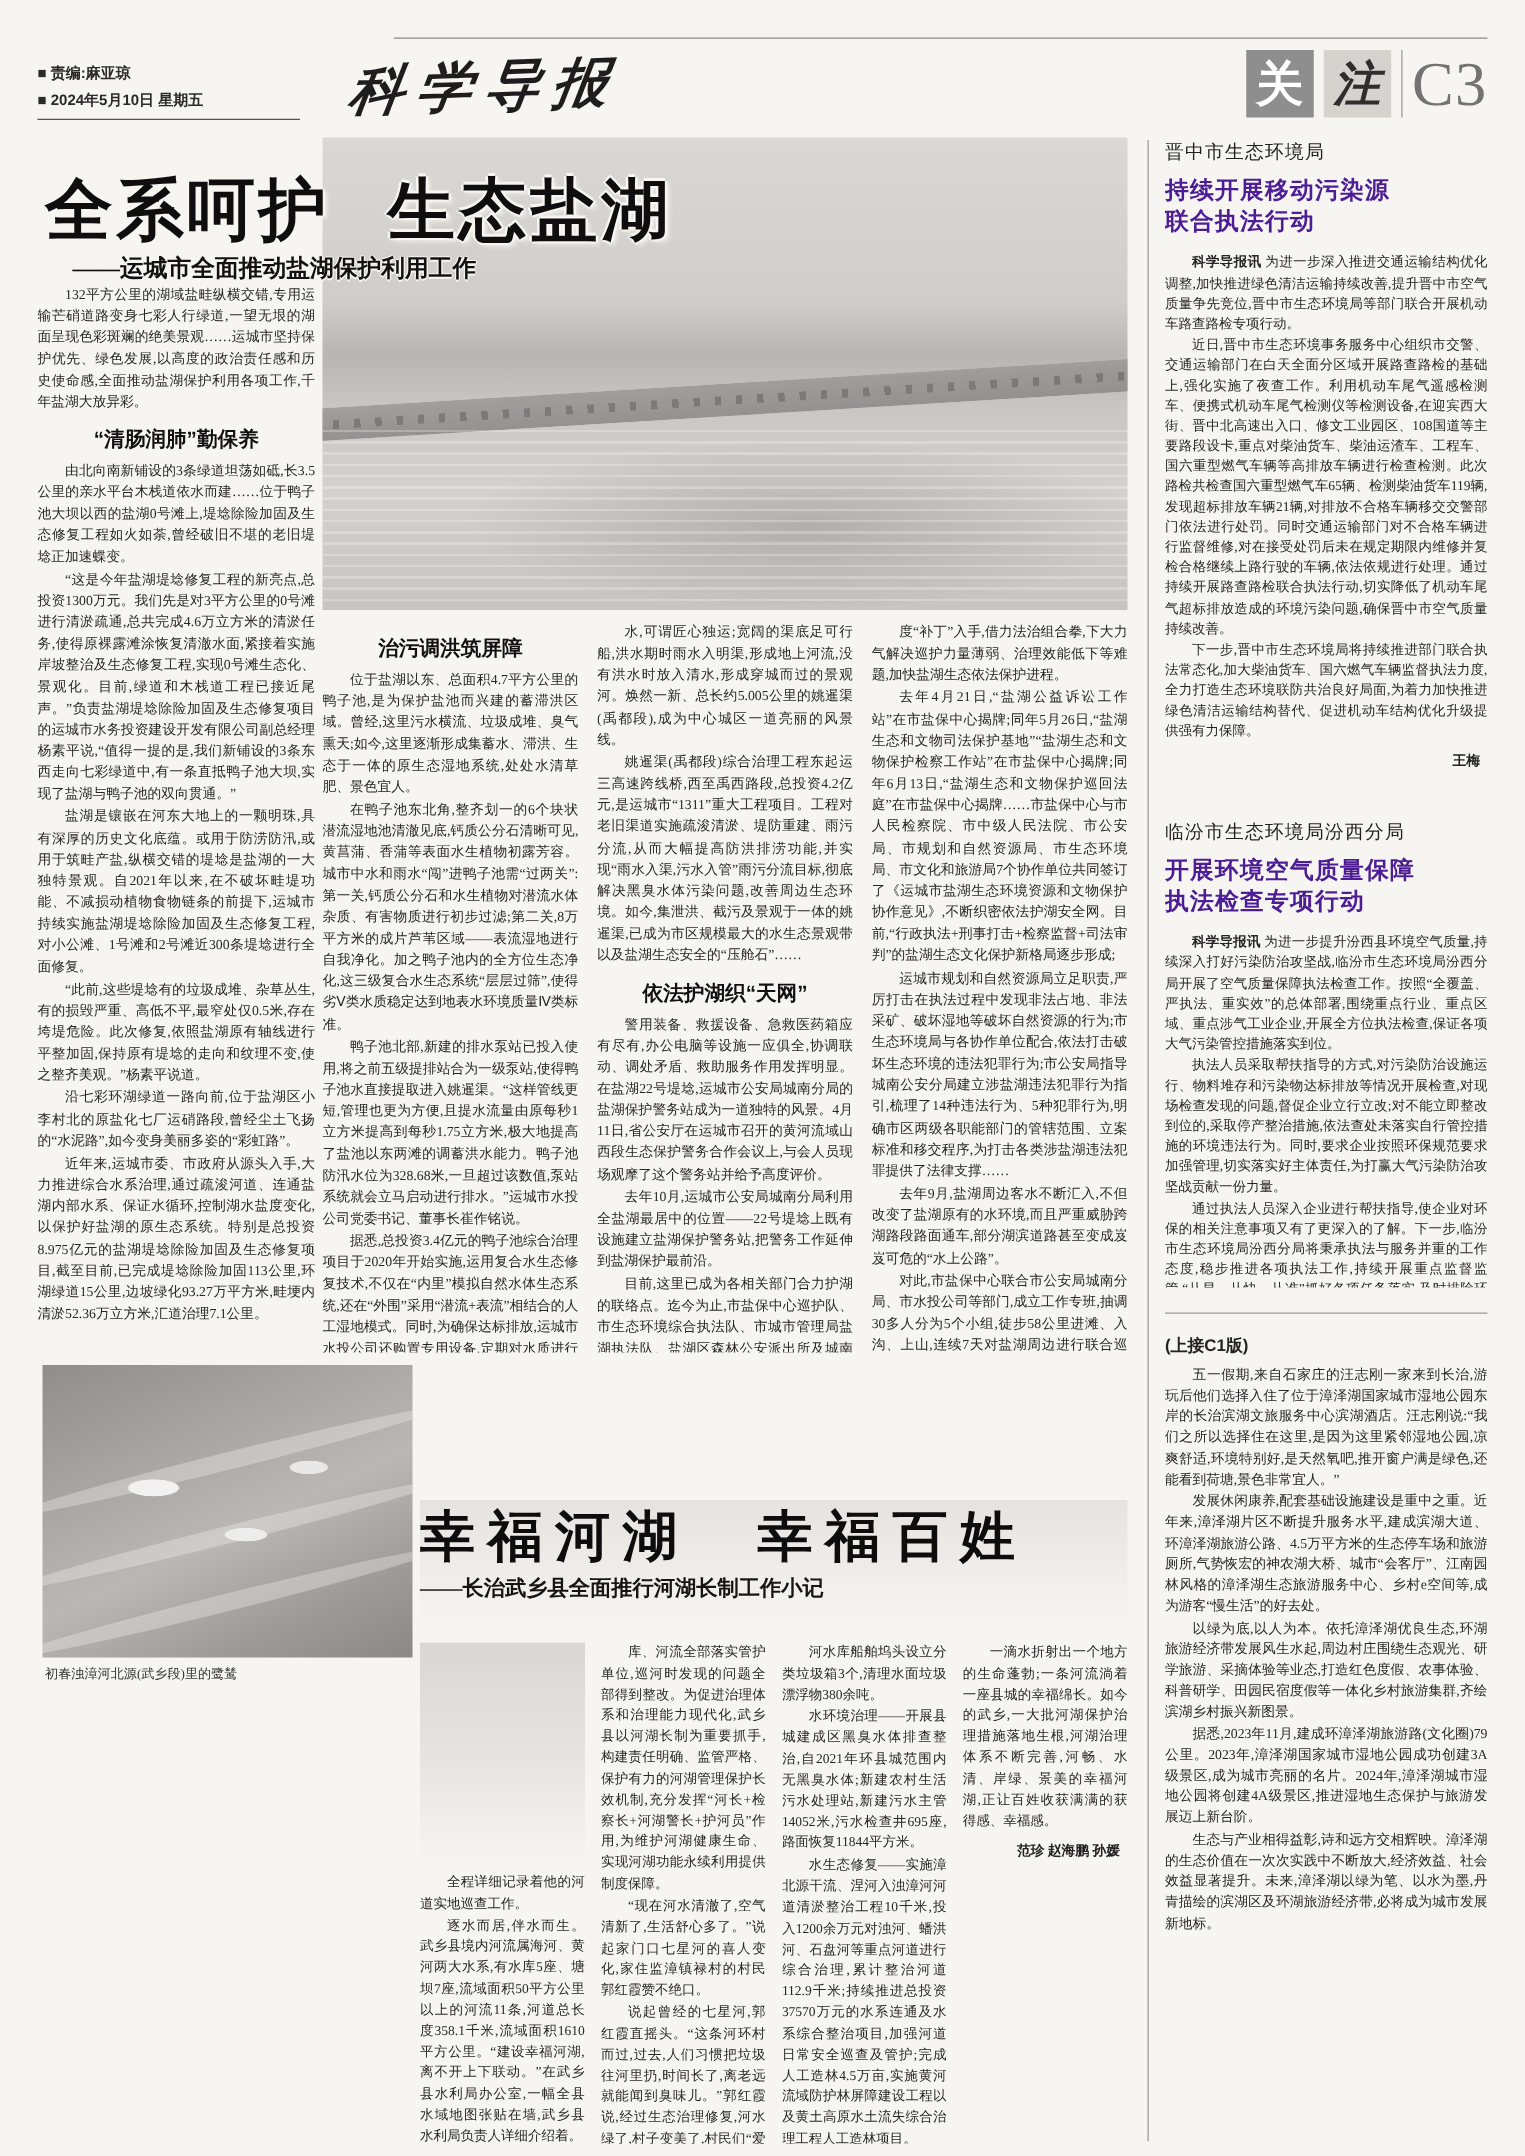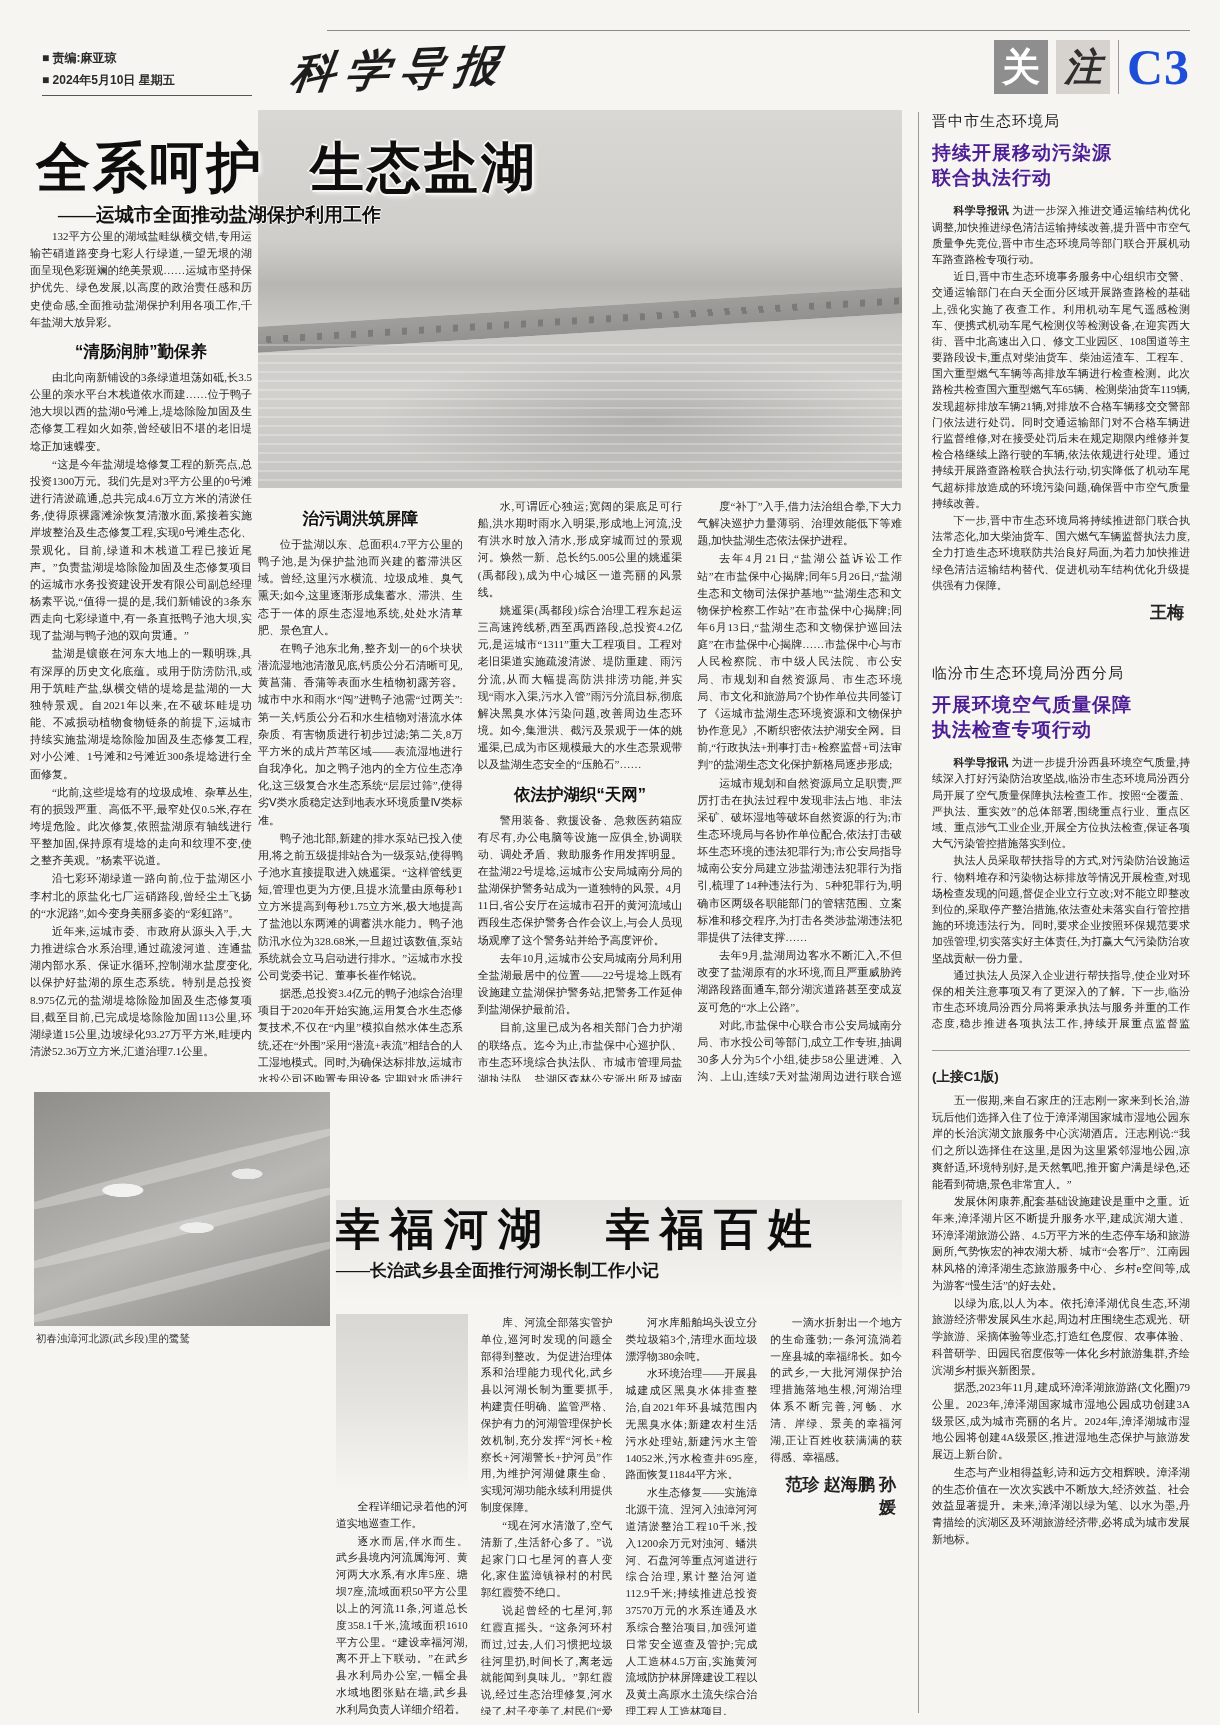--- a/index.html
+++ b/index.html
@@ -1,33 +1,33 @@
 <!DOCTYPE html>
 <html><head>
 <meta charset="utf-8">
 <style>
   * { margin:0; padding:0; box-sizing:border-box; }
   html,body { width:1220px; height:1725px; }
   body { background:#e9e8e4; font-family:"Liberation Serif", serif; color:#222; }
   .paper { position:relative; width:1220px; height:1725px; background:#f6f5f1; overflow:hidden; }
 
   
-  .hdr { position:absolute; left:42px; top:26px; right:30px; height:74px; }
+  .hdr { position:absolute; left:30px; top:26px; right:30px; height:74px; }
   .hdr-toprule { position:absolute; left:285px; right:0; top:4px; height:1px; background:#8a8a8a; }
   .hdr-meta { position:absolute; left:0; top:22px; width:210px; font-family:"Liberation Sans",sans-serif;
               font-size:12px; font-weight:bold; color:#2a2a2a; line-height:1.8; border-bottom:1px solid #555; padding-bottom:4px;}
   .masthead { position:absolute; left:250px; top:14px; font-family:"DejaVu Serif",serif; font-style:italic;
               font-weight:900; font-size:44px; letter-spacing:10px; color:#1d1d1d; transform:skewX(-10deg) rotate(-2deg); }
   .badge { position:absolute; right:0; top:12px; display:flex; align-items:center; gap:8px; }
   .badge .sq { width:54px; height:54px; display:flex; align-items:center; justify-content:center;
                font-size:38px; font-weight:900; font-family:"Liberation Sans",sans-serif; }
   .sq1 { background:#8e8e8e; color:#fff; }
   .sq2 { background:#d6d3cf; color:#2e2e2e; font-family:"DejaVu Serif",serif; font-style:italic; }
   .badge .sep { width:1px; height:54px; background:#999; }
-  .badge .pageno { font-family:"Liberation Serif",serif; font-weight:700; font-size:50px; color:#1d4ed8; letter-spacing:1px;}
+  .badge .pageno { font-family:"Liberation Serif",serif; font-weight:400; font-size:50px; color:#737373; letter-spacing:1px;}
 
   
   .main { position:absolute; left:30px; top:110px; width:872px; height:972px; }
   .main-photo { position:absolute; left:228px; top:0; right:0; height:378px;
     background:
       radial-gradient(ellipse 70% 30% at 60% 82%, rgba(120,120,118,.35), rgba(120,120,118,0) 60%),
       linear-gradient(#d9d8d5 0%, #cfcecb 34%, #c4c3c0 40%, #b7b6b3 46%, #c9c8c5 58%, #d2d1ce 74%, #c6c5c2 100%);
     overflow:hidden; }
   .causeway { position:absolute; left:-4%; right:-4%; top:52%; height:26px; transform:rotate(-3.5deg);
     background:
@@ -40,21 +40,21 @@
     text-shadow:2px 0 #f6f5f1,-2px 0 #f6f5f1,0 2px #f6f5f1,0 -2px #f6f5f1,3px 3px 4px rgba(246,245,241,.9); }
   .main-title .gap { display:inline-block; width:46px; }
   .main-sub { position:absolute; left:28px; top:92px; z-index:3; font-weight:bold; font-size:19px; color:#111;
     text-shadow:1px 0 #f6f5f1,-1px 0 #f6f5f1,0 1px #f6f5f1,0 -1px #f6f5f1; }
   .col1 { position:absolute; left:0; top:118px; width:222px; bottom:0; overflow:hidden; }
   .cols234 { position:absolute; left:228px; right:0; top:388px; bottom:0; display:flex; gap:15px; }
   .cols234 .col { flex:1; overflow:hidden; }
 
   .para { font-size:11px; line-height:1.56; text-align:justify; text-indent:2em; color:#262626; margin-bottom:1px; }
   .subhead { font-family:"Liberation Sans",sans-serif; font-size:16.5px; font-weight:900; color:#111; margin:10px 0 6px;text-align:center; }
-  .byline { font-size:17px; font-weight:bold; text-align:right; margin-top:8px; padding-right:6px; }
+  .byline { font-size:11px; font-weight:bold; text-align:right; margin-top:8px; padding-right:6px; }
 
   
   .vrule { position:absolute; left:918px; top:112px; bottom:12px; width:1px; background:#9a9a9a; }
   .side { position:absolute; left:932px; top:112px; width:258px; bottom:10px; }
   .side-articles { position:absolute; left:0; right:0; top:0; height:918px; overflow:hidden; }
   .kicker { font-size:15px; color:#1f1f1f; margin-bottom:10px; letter-spacing:1px; }
   .side-title { font-family:"Liberation Sans",sans-serif; font-weight:900; font-size:19px; line-height:1.3;
                 color:#4c1d95; margin-bottom:12px; letter-spacing:1px; }
   .side .para { font-size:10.8px; line-height:1.5; }
   .side-art { margin-bottom:26px; }

